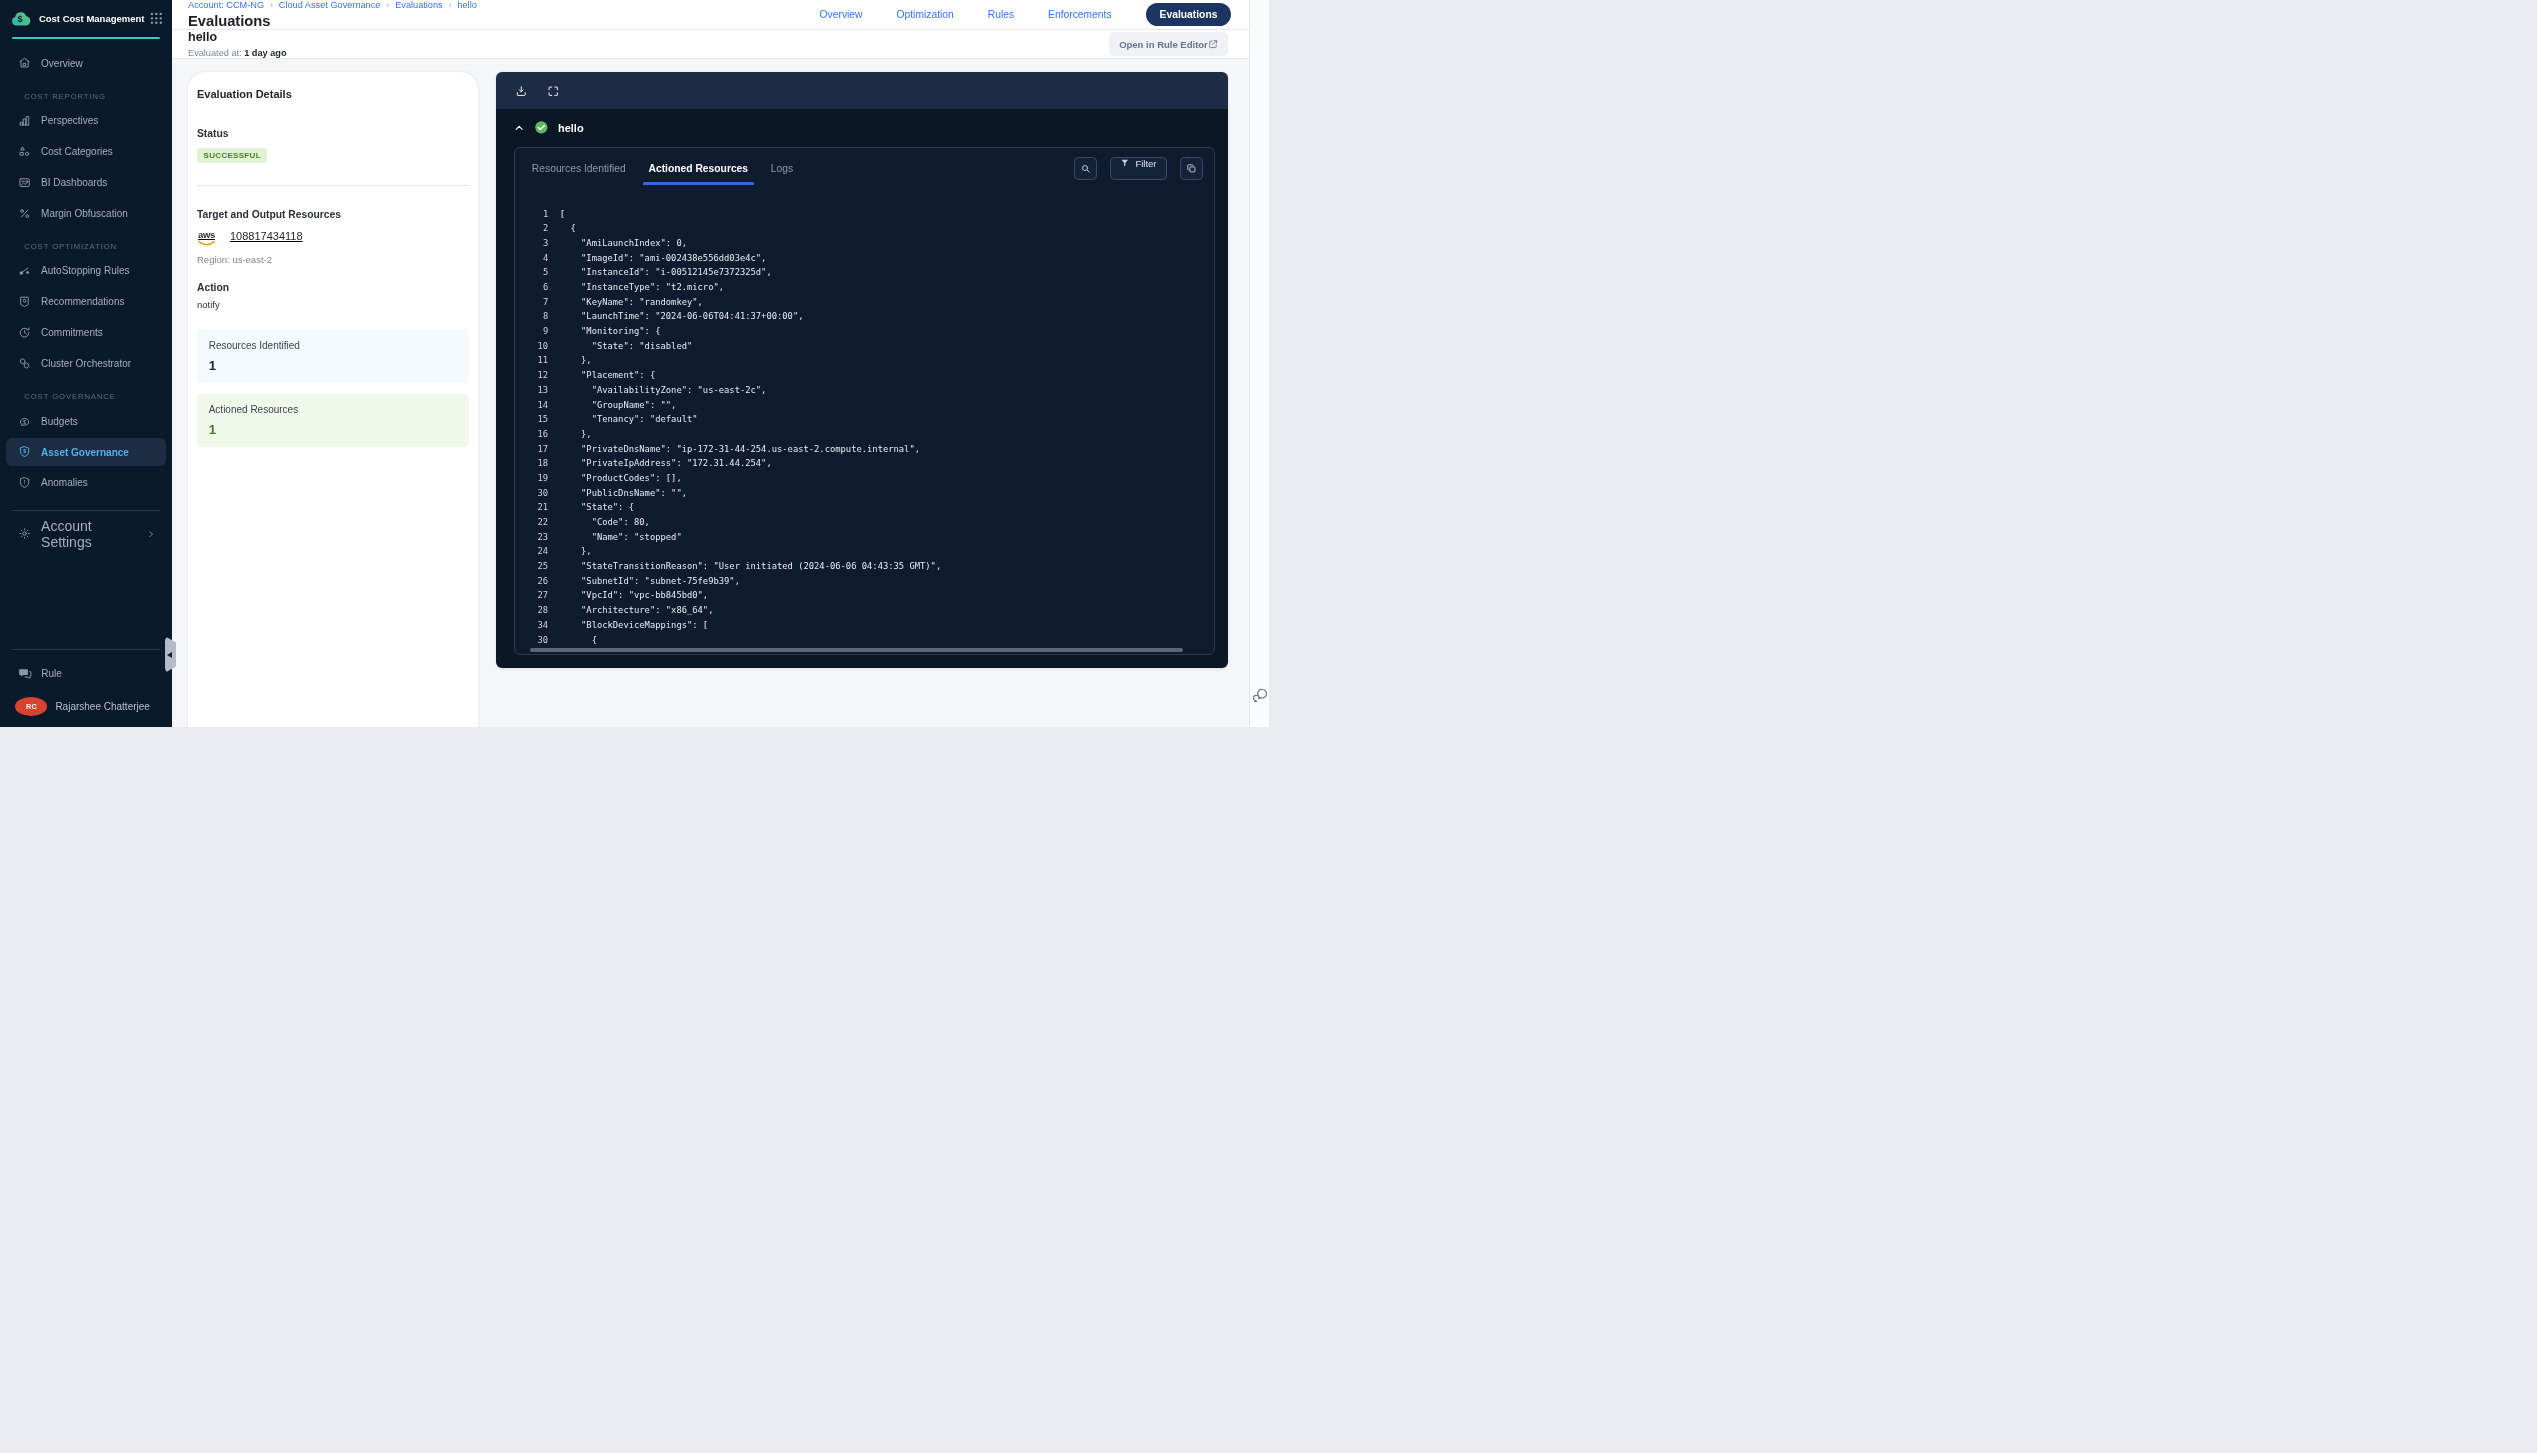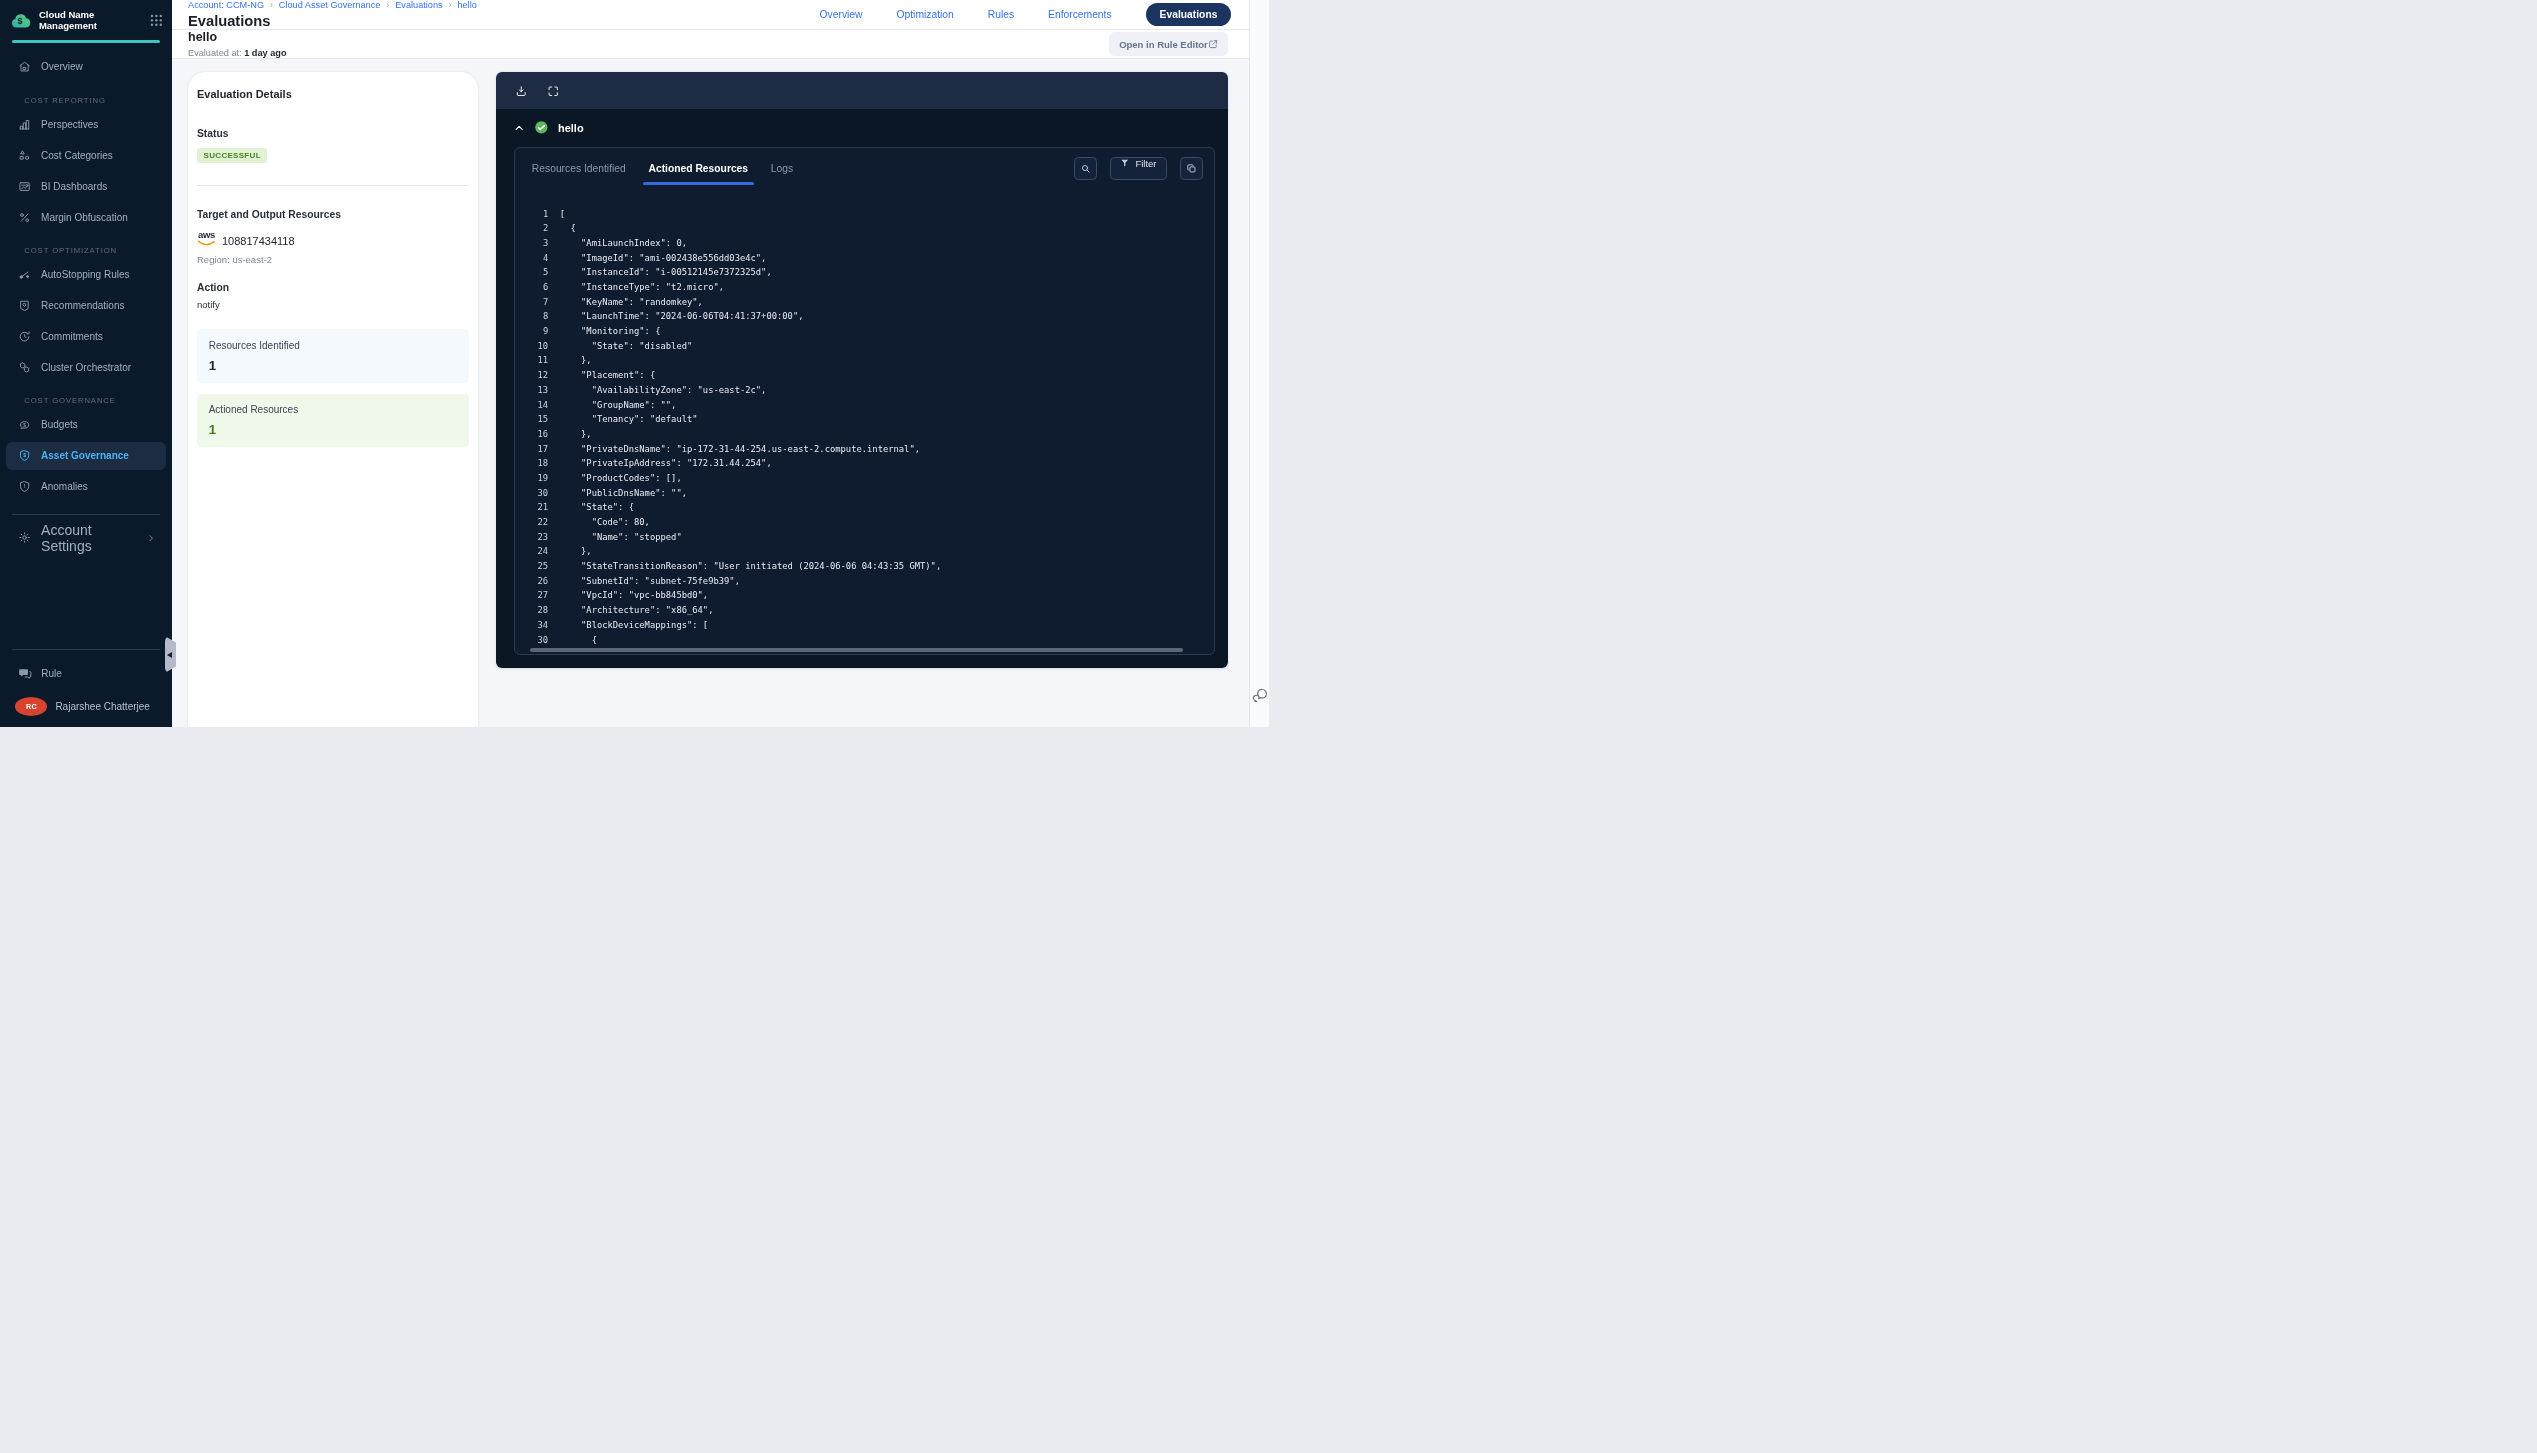--- a/index.html
+++ b/index.html
@@ -56,21 +56,21 @@
   .open-btn .icon { width:10.3px; height:10.3px; }
 
   .content { flex:1; display:flex; padding:13.2px 20.6px 0 16px; gap:18.4px; background:#f4f6fa; }
 
   
   .det-card { width:290px; flex:none; height:700px; background:#fff; border-radius:18px; box-shadow:0 0.7px 2.9px rgba(20,30,50,.10); padding:16px 9px; }
   .det-title { font-size:11px; font-weight:bold; color:#22262e; margin-bottom:28px; }
   .fld-label { font-size:10.3px; font-weight:bold; color:#2a2f38; margin-bottom:7.3px; }
   .badge-success { display:inline-block; background:#e1f1d4; color:#46851f; font-size:8px; font-weight:bold; letter-spacing:0.3px; padding:2.9px 6.6px; border-radius:2.9px; }
   .det-hr { border:none; border-top:0.7px solid #e3e6ec; margin:22px 0 23.5px 0; }
-  .aws-row { display:flex; align-items:flex-end; gap:6px; margin:10.3px 0 7.3px 0; }
+  .aws-row { display:flex; align-items:flex-start; gap:14px; margin:10.3px 0 7.3px 0;text-decoration:underline; }
   .aws-logo { display:flex; flex-direction:column; align-items:center; width:19px; }
   .aws-word { font-size:9.5px; font-weight:bold; color:#252f3e; line-height:1; letter-spacing:-0.4px; }
   .acct-id { font-size:11px; color:#22262e; }
   .region { font-size:9.5px; color:#7c8694; margin-bottom:17.6px; }
   .action-val { font-size:9.5px; color:#2a2f38; margin-top:5.9px; }
   .stat-box { border-radius:4.4px; padding:10.3px 11.7px; margin-top:10.3px; }
   .stat-box.blue { background:#f3f9fd; }
   .stat-box.green { background:#f0f8ea; }
   .stat-label { font-size:10px; color:#3c4553; margin-bottom:7.3px; }
   .stat-value { font-size:13.2px; font-weight:bold; color:#22262e; }
@@ -120,21 +120,21 @@
           <defs>
               <linearGradient id="ccg" x1="0" y1="1" x2="1" y2="0">
             <stop offset="0" stop-color="#2fb3a8"></stop>
                 <stop offset="1" stop-color="#5ec878"></stop>
           </linearGradient>
             </defs>
           <path fill="url(#ccg)" d="M9 24a6.2 6.2 0 0 1-1.4-12.2 8.2 8.2 0 0 1 15.9-1.3A6.8 6.8 0 0 1 23.5 24z"></path>
           <text x="14.6" y="19.5" font-size="13" font-weight="bold" fill="#0b1a2b" text-anchor="middle" font-family="Liberation Sans, sans-serif">$</text>
         </svg>
       </span>
-      <span class="logo-text">Cloud Name Management</span>
+      <span class="logo-text">Cost Cost Management</span>
       <span class="grid-btn">
         <svg viewBox="0 0 20 20" fill="currentColor">
           <circle cx="4" cy="4" r="1.6"></circle>
             <circle cx="10" cy="4" r="1.6"></circle>
             <circle cx="16" cy="4" r="1.6"></circle>
           <circle cx="4" cy="10" r="1.6"></circle>
             <circle cx="10" cy="10" r="1.6"></circle>
             <circle cx="16" cy="10" r="1.6"></circle>
           <circle cx="4" cy="16" r="1.6"></circle>
             <circle cx="10" cy="16" r="1.6"></circle>

